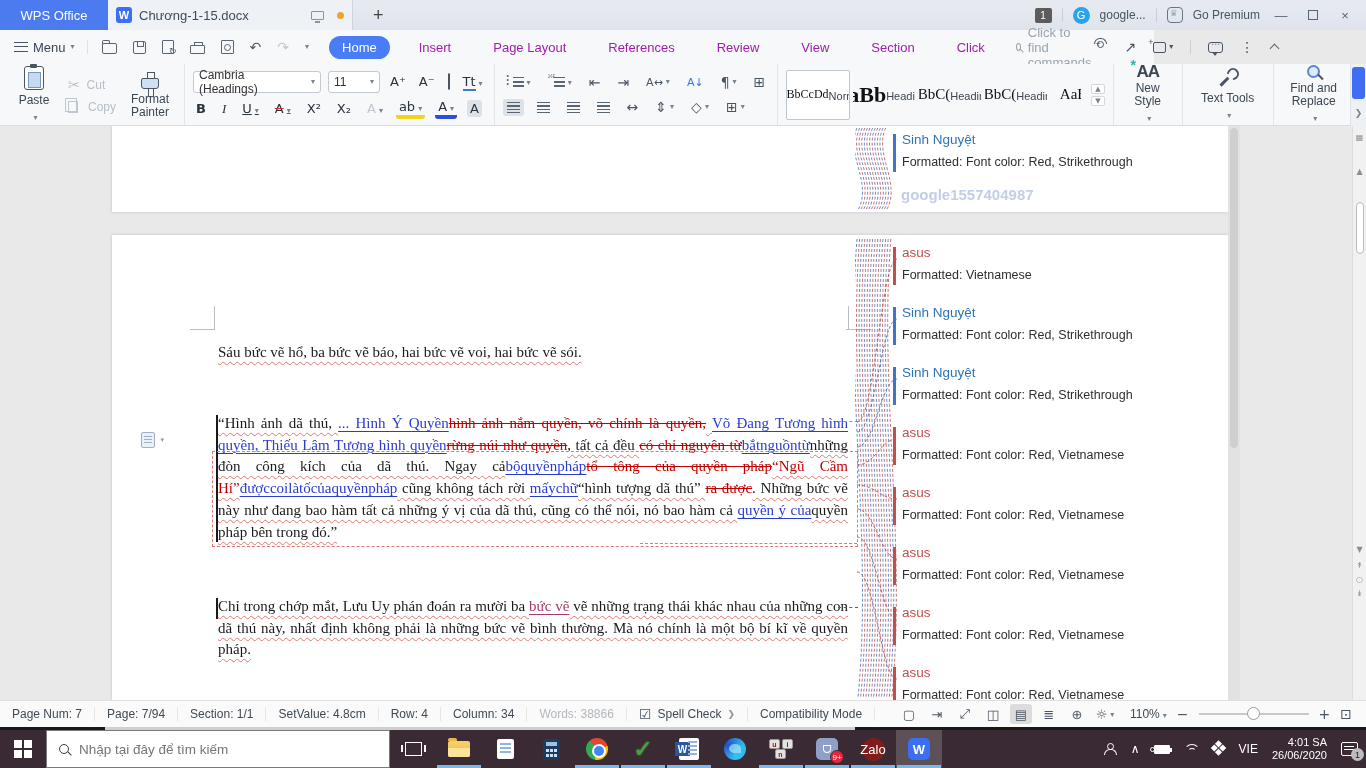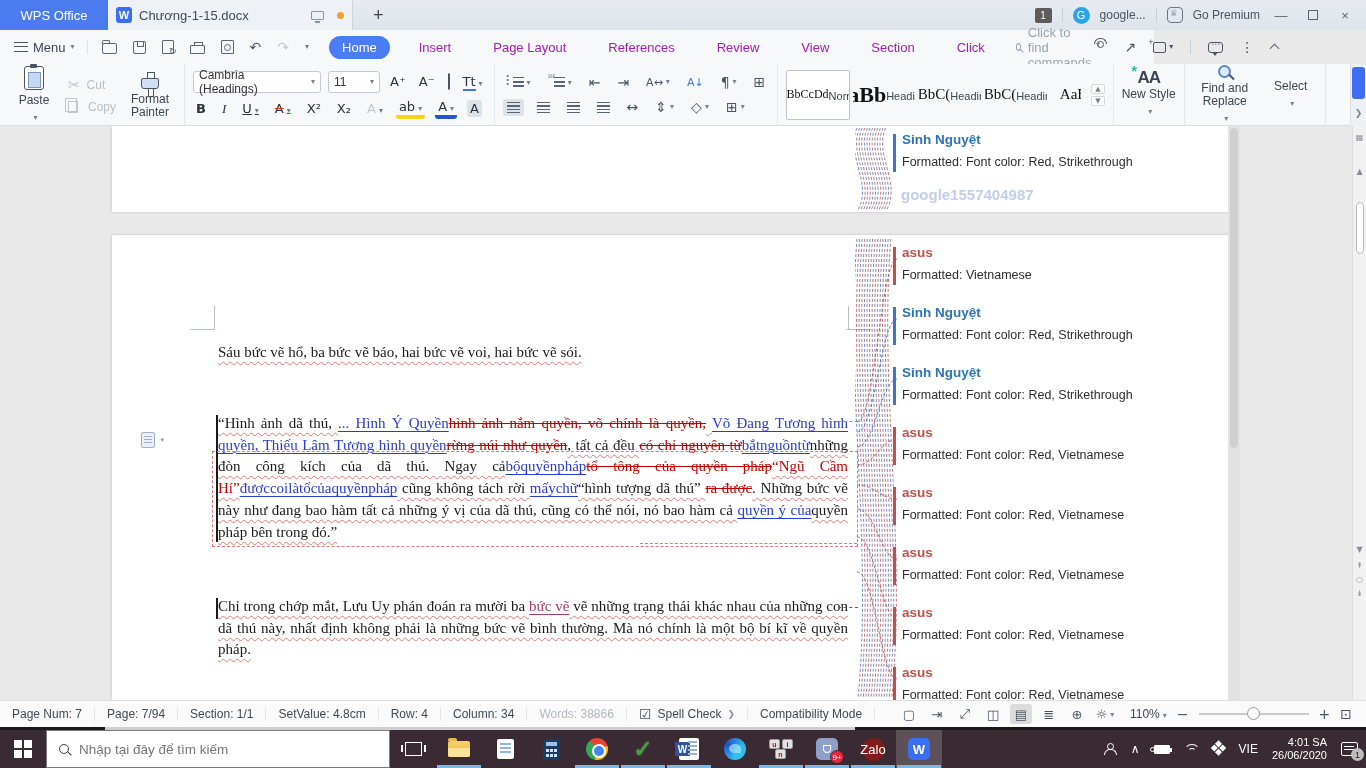--- a/index.html
+++ b/index.html
@@ -130,21 +130,21 @@
   .cornermark{position:absolute;background:#b9bec5}
   .dashedbox{position:absolute;border:1px dashed #dd7a76}
   .dashline{position:absolute;border-top:1px dashed #dd7a76}
   .dashline.p{border-top-color:#a43d6a}
   .marginicon{position:absolute;left:141px;top:306px;width:14px;height:16px;border:1.3px solid #9fb0c6;background:#eaf0f8;border-radius:2px}
   .marginicon::before{content:"";position:absolute;left:2px;top:3px;width:8px;height:1.4px;background:#9fb0c6;box-shadow:0 3px 0 #9fb0c6,0 6px 0 #9fb0c6}
   .marginicon::after{content:"▾";position:absolute;right:-10px;top:3px;font-size:7px;color:#8b97a5;font-family:"DejaVu Sans",sans-serif}
   .comment{position:absolute;left:893px;width:330px}
   .cbar{position:absolute;left:0;top:2px;width:3px;height:38px}
   .cbar.red{background:#c0504d}.cbar.blue{background:#4472c4}
-  .cauthor{position:absolute;left:9px;top:0;font-size:13.5px;font-weight:bold}
+  .cauthor{position:absolute;left:9px;top:0;font-size:13.5px;font-weight:normal}
   .cauthor.red{color:#c0504d}.cauthor.blue{color:#2e74b5}
   .ctext{position:absolute;left:9px;top:23px;font-size:12.5px;color:#2e2e2e;white-space:nowrap}
   .watermark{position:absolute;left:901px;top:60px;font-size:15px;font-weight:bold;color:#c3cde8}
   .cpane-scroll{position:absolute;left:1228px;top:0;width:12px;height:574px;background:#e2e2e2}
   .cpane-thumb{position:absolute;left:1230px;top:2px;width:8px;height:320px;background:#cfcfcf;border-radius:4px}
   #vscroll{position:absolute;left:1352px;top:0;width:14px;height:574px;background:#f1f1f1;border-left:1px solid #ddd;display:flex;flex-direction:column;align-items:center}
   #vscroll .gi{font-size:8px;color:#8a8f96}
   .vthumb{position:absolute;left:3px;top:76px;width:8px;height:52px;background:#fff;border:1px solid #bbb;border-radius:4px}
   
   #statusbar{position:absolute;top:700px;left:0;width:1366px;height:27px;background:#fafafa;border-top:1px solid #e0e0e0;display:flex;align-items:center;font-size:12px;color:#3f4a55}
@@ -400,20 +400,26 @@
       <span g="▼"></span>
     </div>
   </div>
   <div class="rgroup">
     <div class="bigbtn dd">
       <span class="newstyle">AA</span>
       <span>New Style</span>
     </div>
   </div>
   <div class="rgroup">
+    <div class="bigbtn dd" style="min-width:74px">
+      <span class="ic-wrench"></span>
+      <span>Text Tools</span>
+    </div>
+  </div>
+  <div class="rgroup">
     <div class="bigbtn dd" style="min-width:64px">
       <span class="mag-big"></span>
       <span style="width:60px">Find and Replace</span>
     </div>
     <div class="bigbtn dd">
 
       <span>Select</span>
     </div>
   </div>
 

